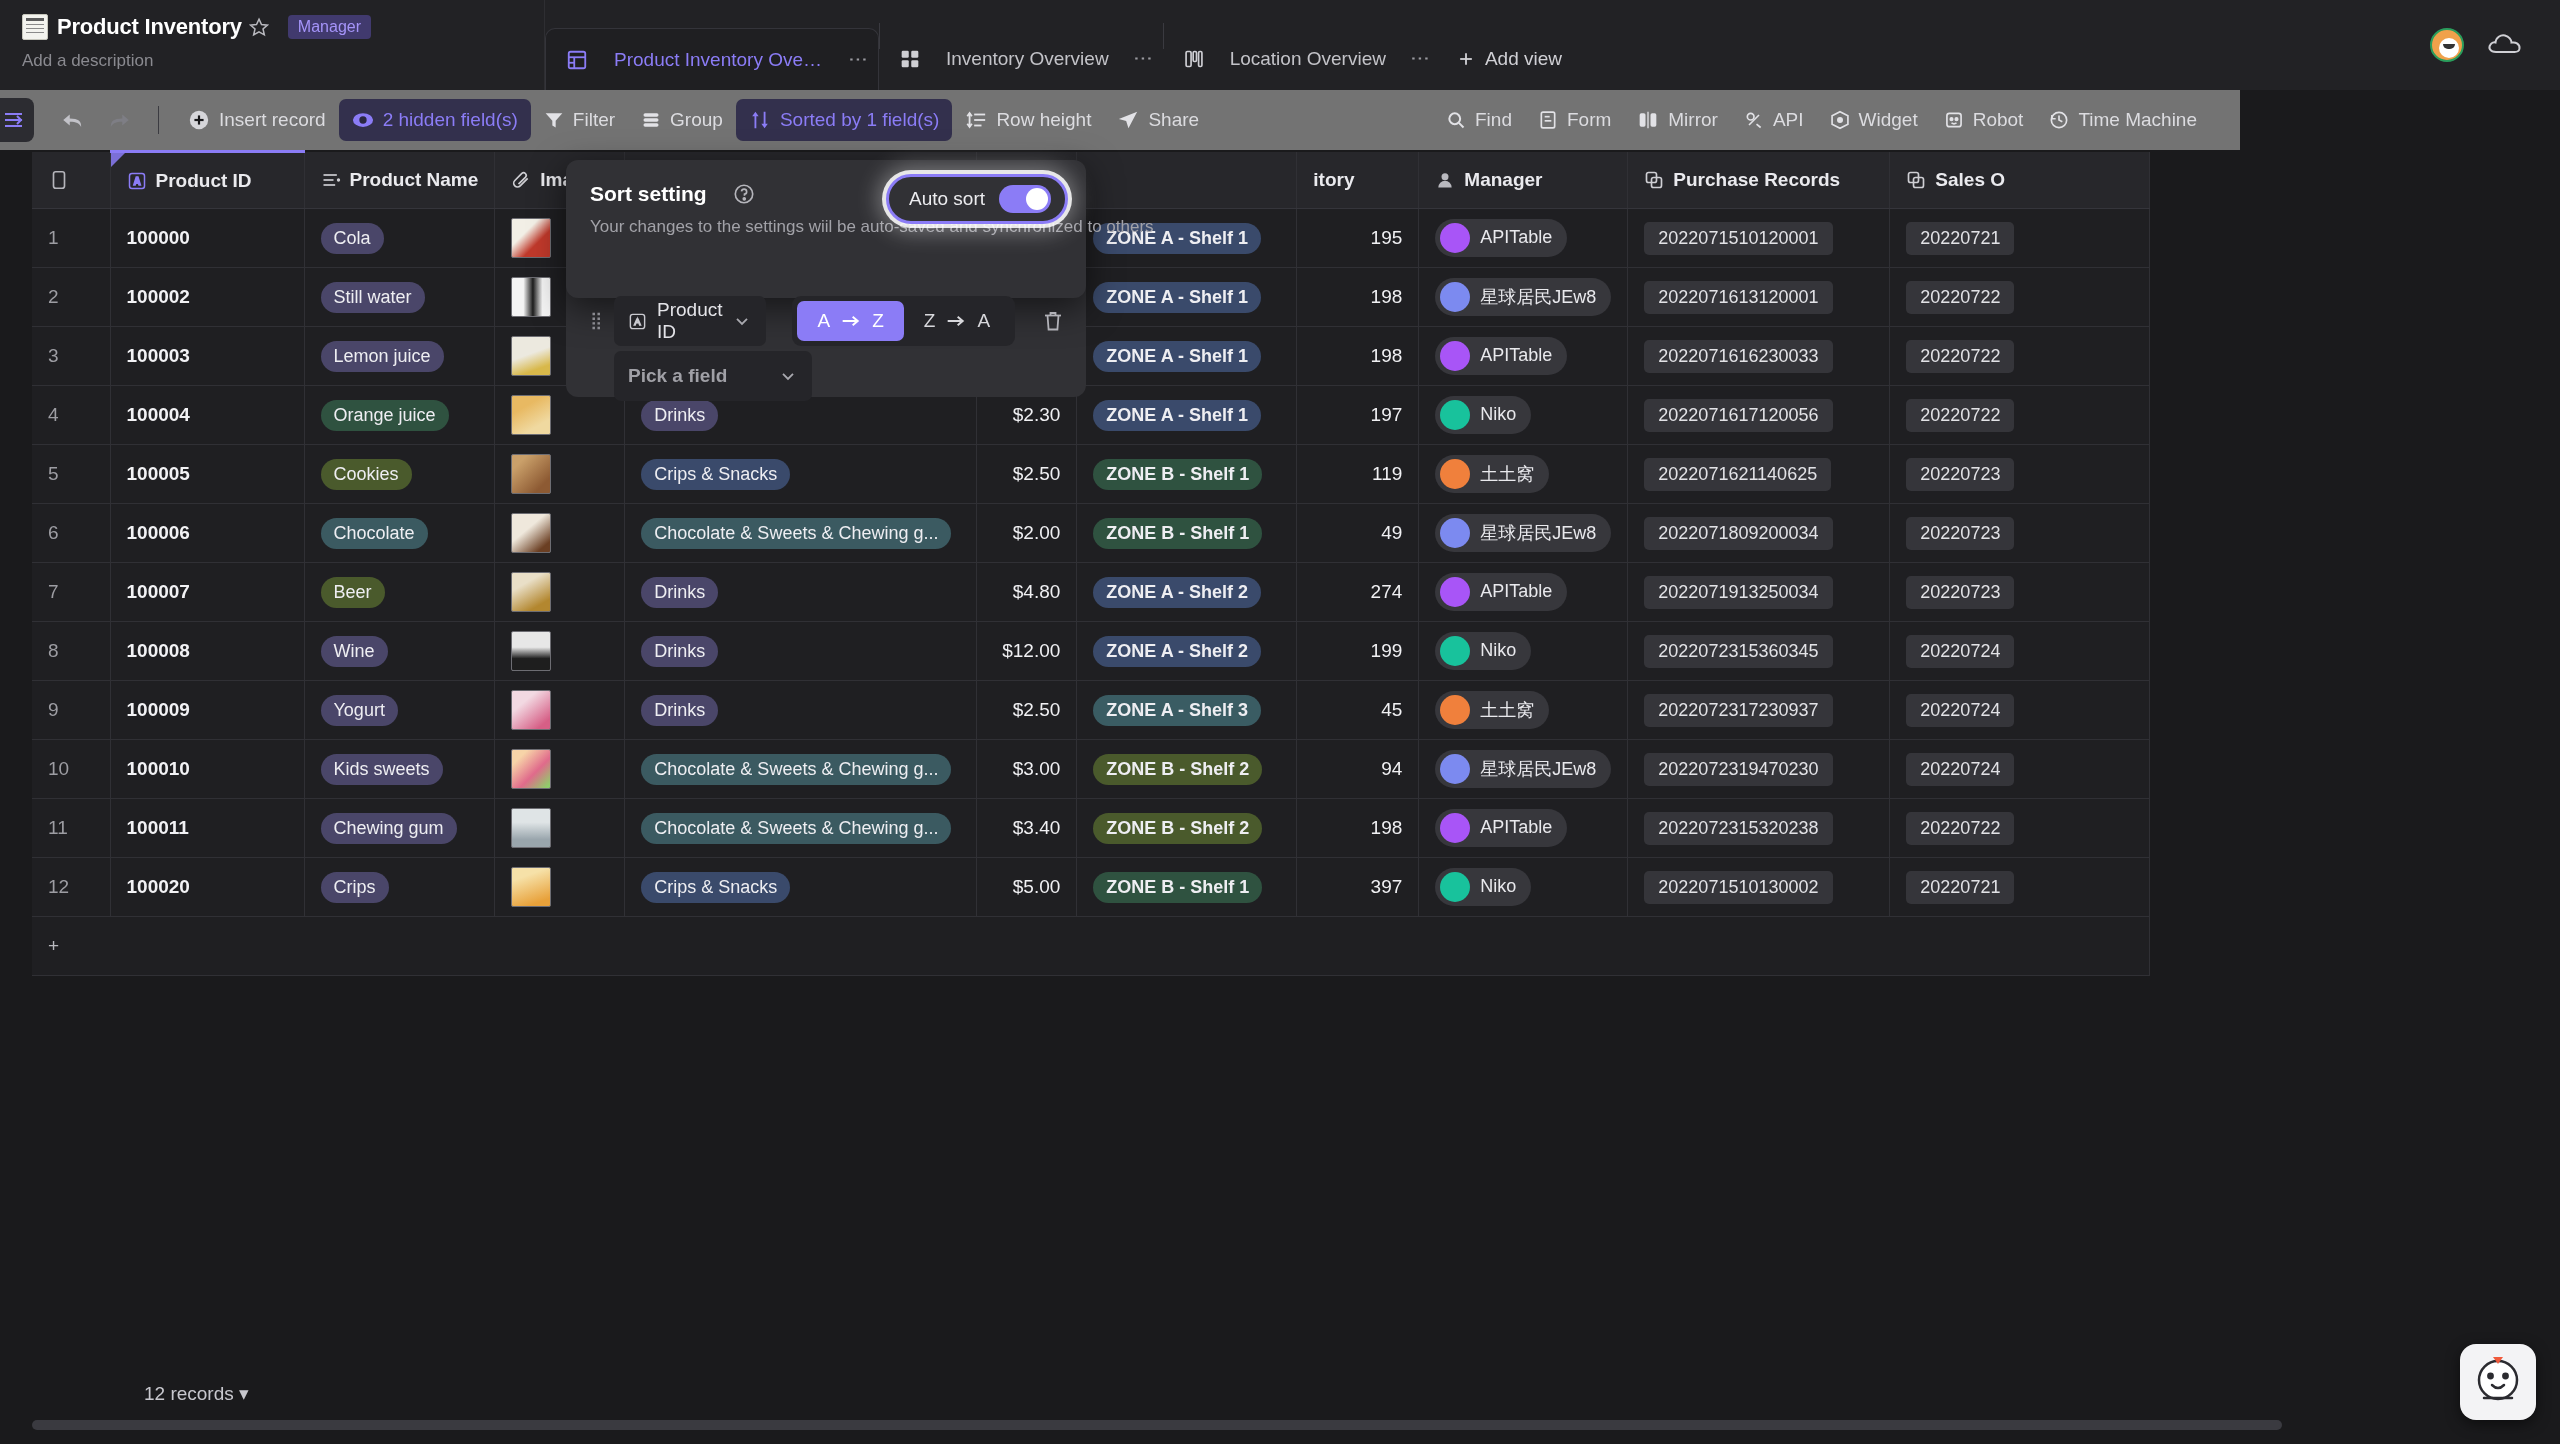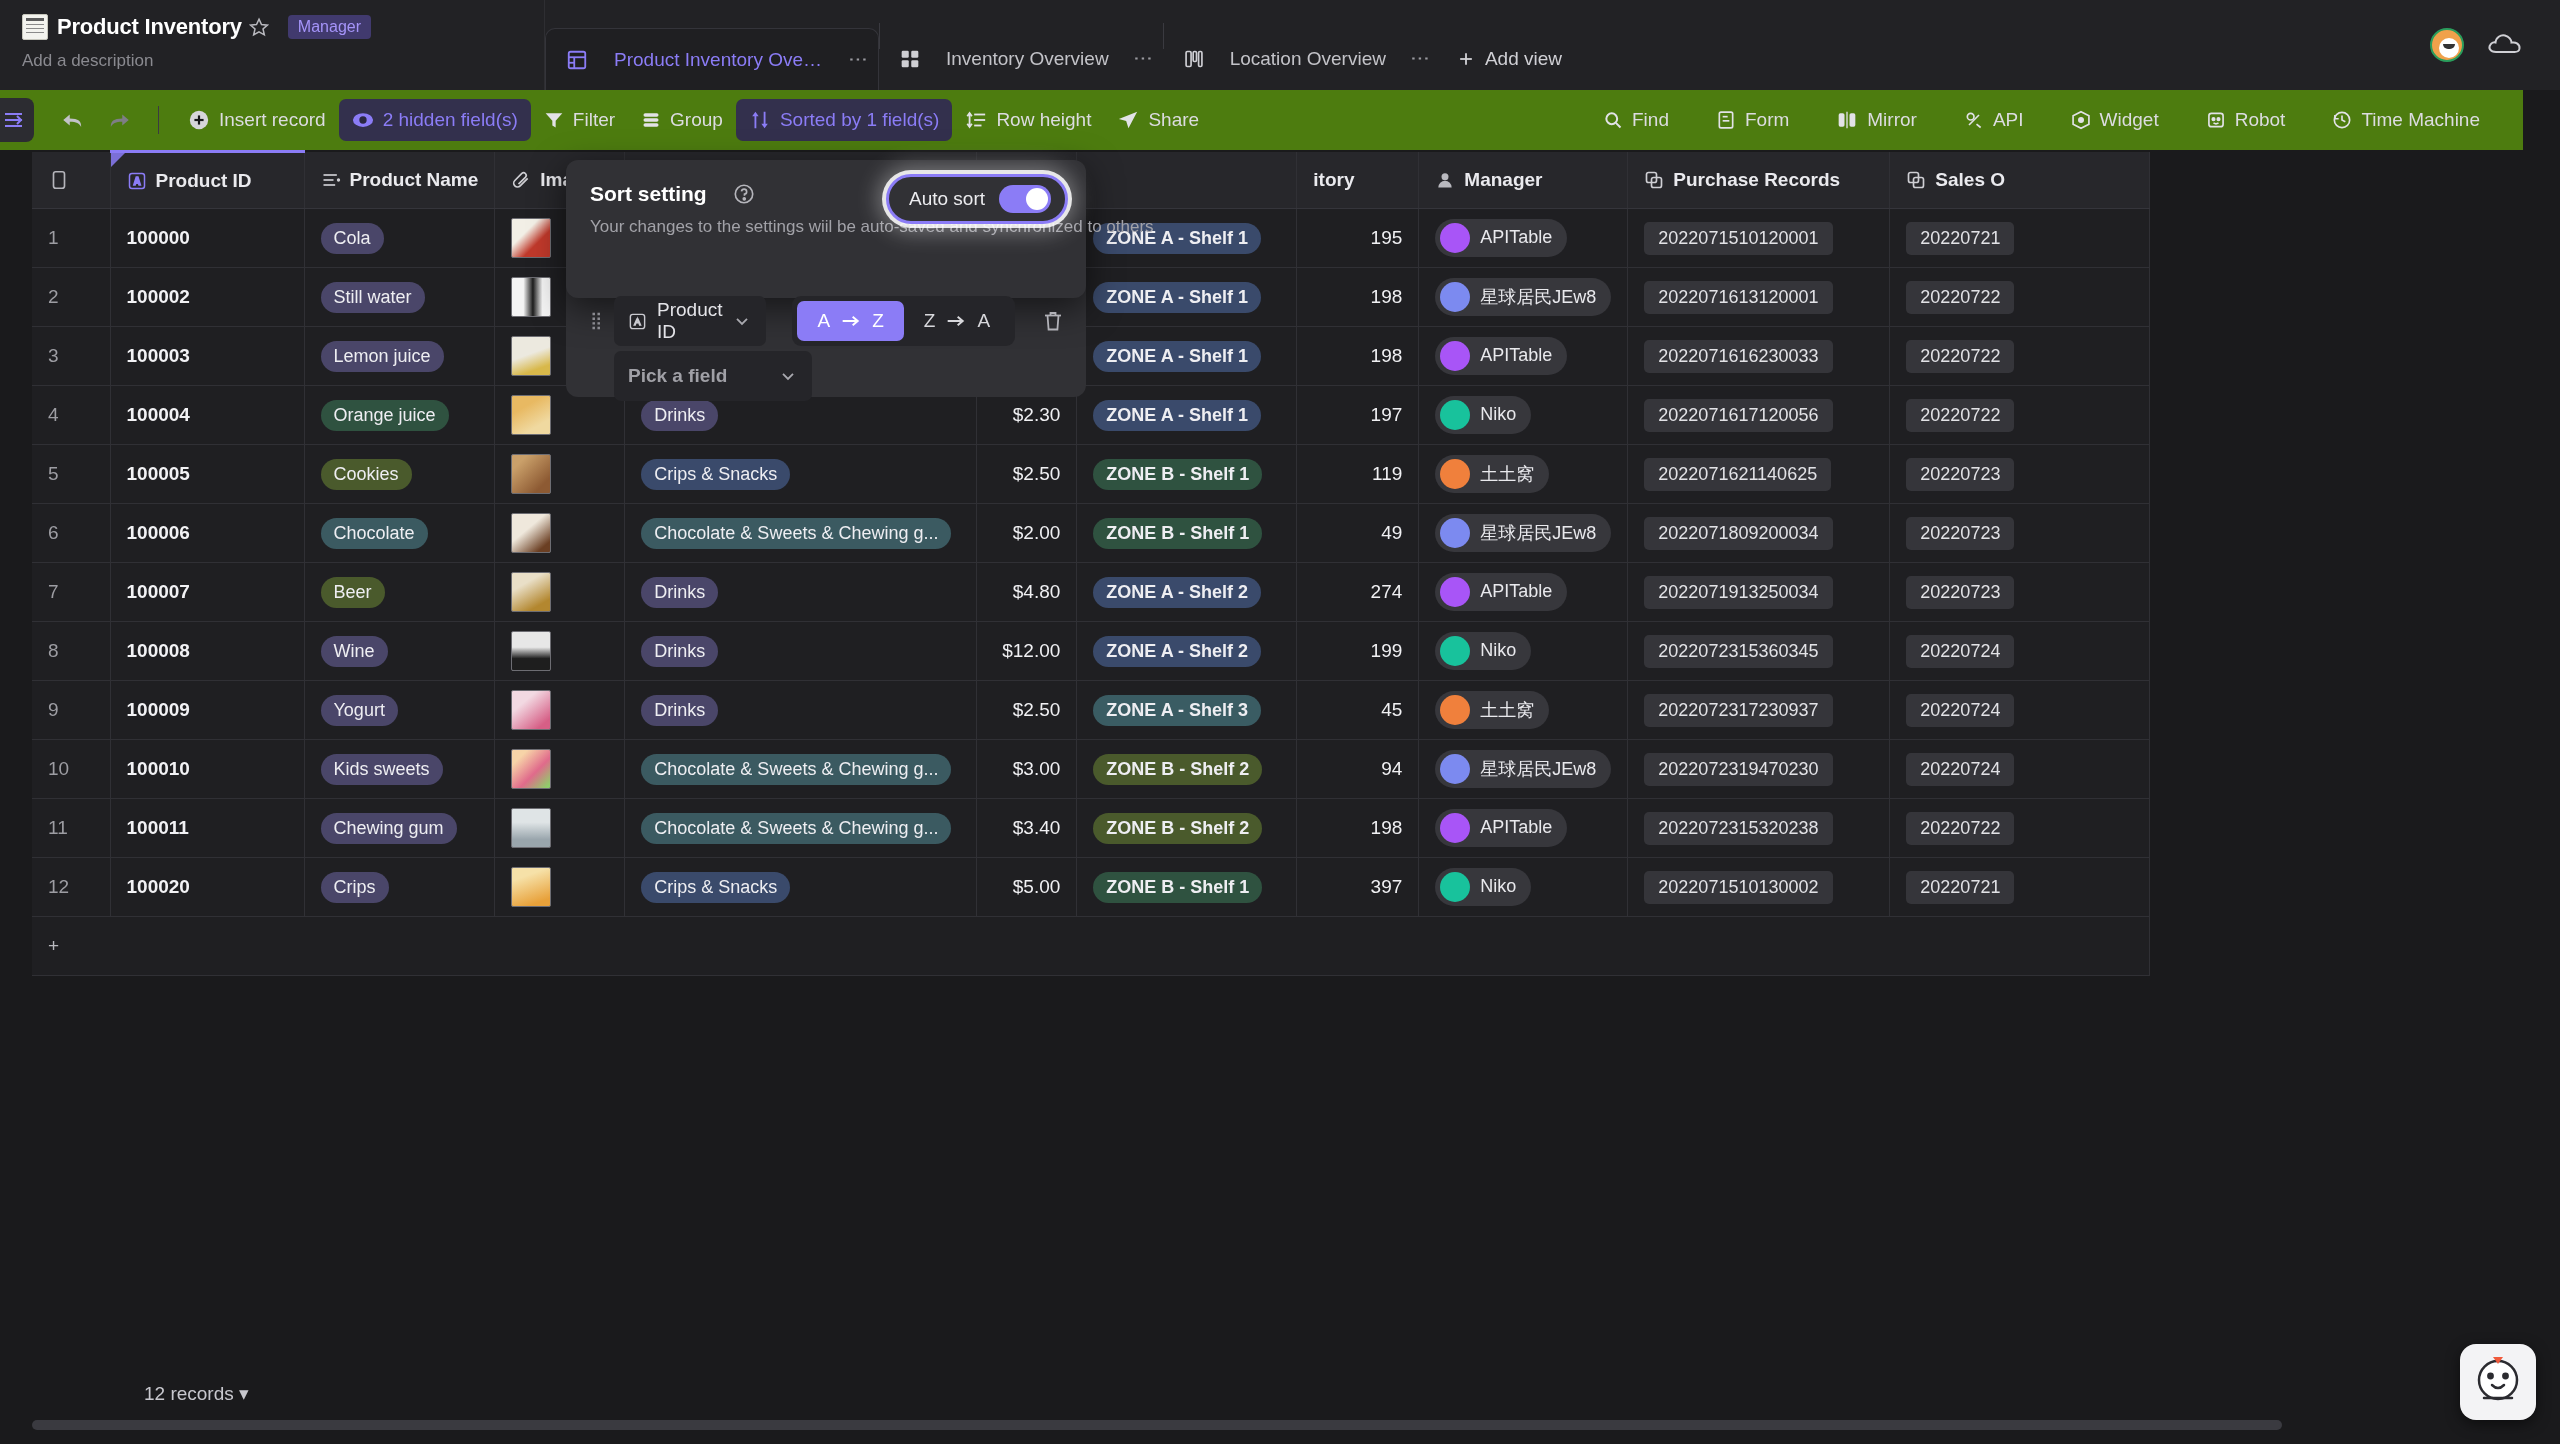--- a/index.html
+++ b/index.html
@@ -92,41 +92,41 @@
     border-radius:50%; background:#fff;
   }
   .avatar-top::after{
     content:""; position:absolute; left:11px; top:14px; width:12px; height:5px;
     border-radius: 0 0 8px 8px; background:#333;
   }
   .cloud-icon { width: 40px; height: 30px; position: relative; }
 
   
   .toolbar {
-    position: absolute; left: 0; top: 90px; width: 2523px; height: 60px;
-    background: #4d7c0f;
+    position: absolute; left: 0; top: 90px; width: 2240px; height: 60px;
+    background: #737373;
     display: flex; align-items: center; gap: 0px; padding-left: 0px;
   }
   .collapse-btn {
     width: 40px; height: 44px; margin-left: -6px;
     background: #2c2c31; border-radius: 0 8px 8px 0;
     display:flex; align-items:center; justify-content:center;
   }
   .tb-icon-btn {
     width: 46px; height: 46px; display:flex; align-items:center; justify-content:center;
     border-radius: 6px;
   }
   .tb-sep { width: 1px; height: 28px; background: #3b3b41; margin: 0 16px; }
   .tb-btn {
     display:flex; align-items:center; gap: 9px;
     height: 42px; padding: 0 13px; border-radius: 7px;
     font-size: 19px; color: #dcdce0; white-space: nowrap;
   }
   .tb-btn.hl { background: #33304d; color: #8b7cf6; }
-  .tb-right { margin-left: auto; display: flex; align-items: center; padding-right: 30px; gap: 21px;}
+  .tb-right { margin-left: auto; display: flex; align-items: center; padding-right: 30px; gap: 0;}
 
   svg { display:block; }
 
   
   .gridwrap {
     position: absolute; left: 32px; top: 150px;
     width: 2528px; height: 448px;
   }
   table.grid { border-collapse: collapse; table-layout: fixed; }
   table.grid td, table.grid th {

